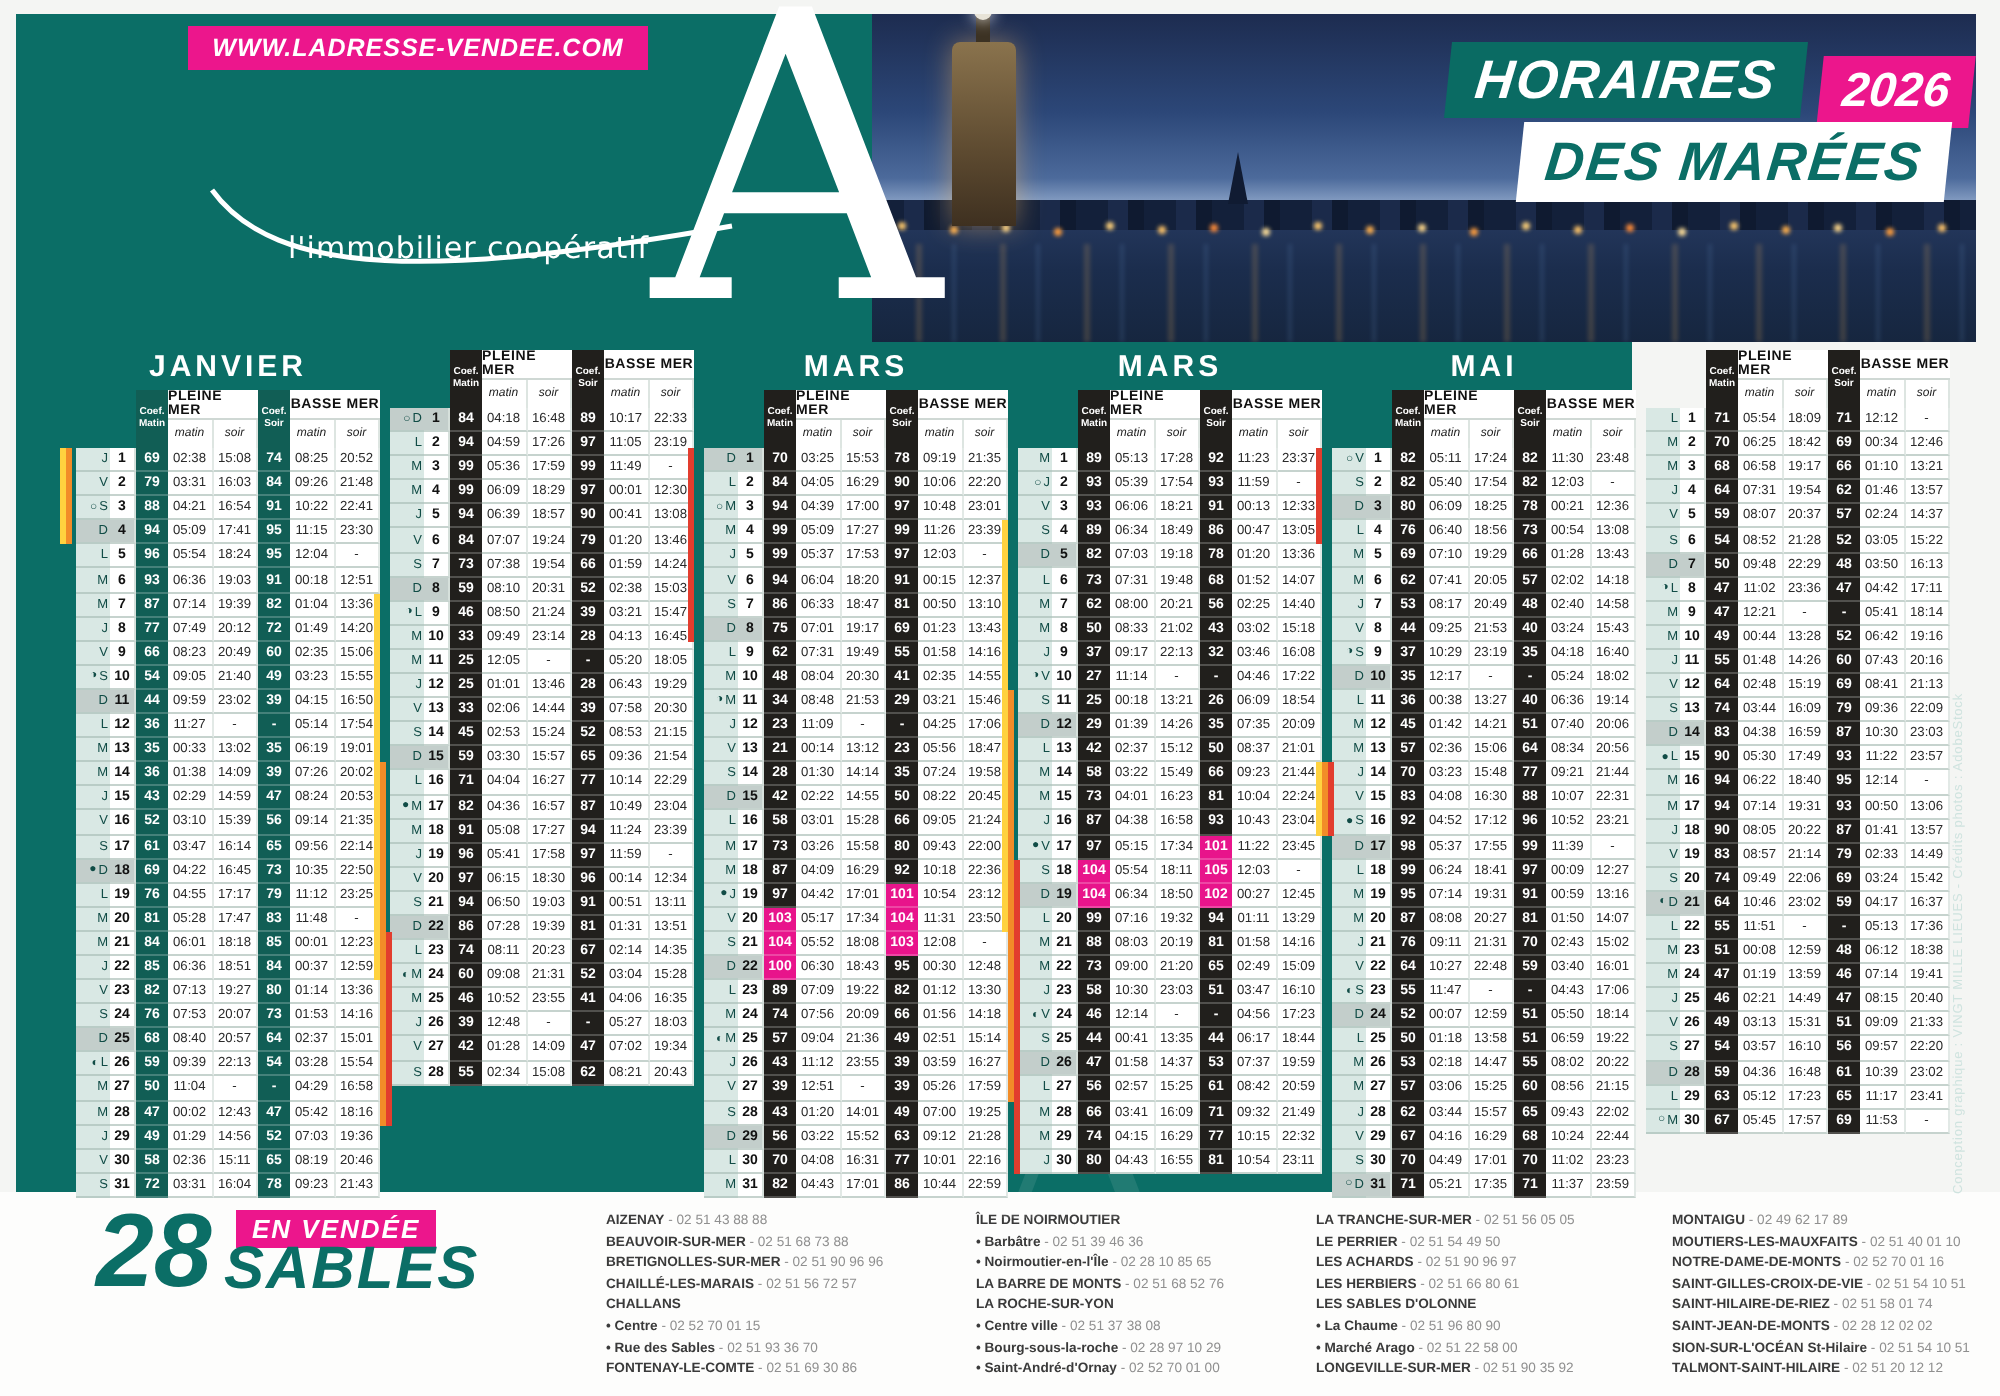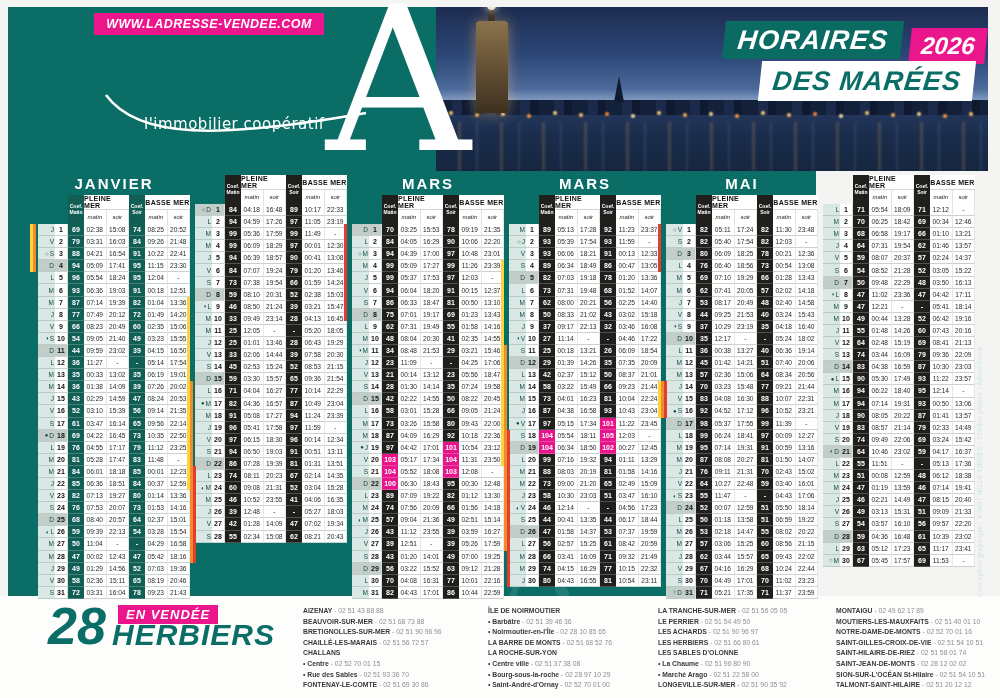--- a/index.html
+++ b/index.html
@@ -2407,21 +2407,21 @@
         </div>
       </div>
     </div>
   <div class="watermarkA">A</div>
   <div class="credits">Conception graphique : VINGT MILLE LIEUES  -  Crédits photos : AdobeStock</div>
 </div>
 
 <div class="footer">
   <div class="f-count">28</div>
   <div class="f-badge1">EN VENDÉE</div>
-  <div class="f-word">HERBIERS</div>
+  <div class="f-word">SABLES</div>
   <div class="agcol agc0">
       <div class="agline"><span class="nm">AIZENAY</span><span class="ph"> - </span><span class="ph">02 51 43 88 88</span></div>
       <div class="agline"><span class="nm">BEAUVOIR-SUR-MER</span><span class="ph"> - </span><span class="ph">02 51 68 73 88</span></div>
       <div class="agline"><span class="nm">BRETIGNOLLES-SUR-MER</span><span class="ph"> - </span><span class="ph">02 51 90 96 96</span></div>
       <div class="agline"><span class="nm">CHAILLÉ-LES-MARAIS</span><span class="ph"> - </span><span class="ph">02 51 56 72 57</span></div>
       <div class="agline"><span class="nm">CHALLANS</span></div>
       <div class="agline"><span class="nm">• Centre</span><span class="ph"> - </span><span class="ph">02 52 70 01 15</span></div>
       <div class="agline"><span class="nm">• Rue des Sables</span><span class="ph"> - </span><span class="ph">02 51 93 36 70</span></div>
       <div class="agline"><span class="nm">FONTENAY-LE-COMTE</span><span class="ph"> - </span><span class="ph">02 51 69 30 86</span></div>
     </div>

